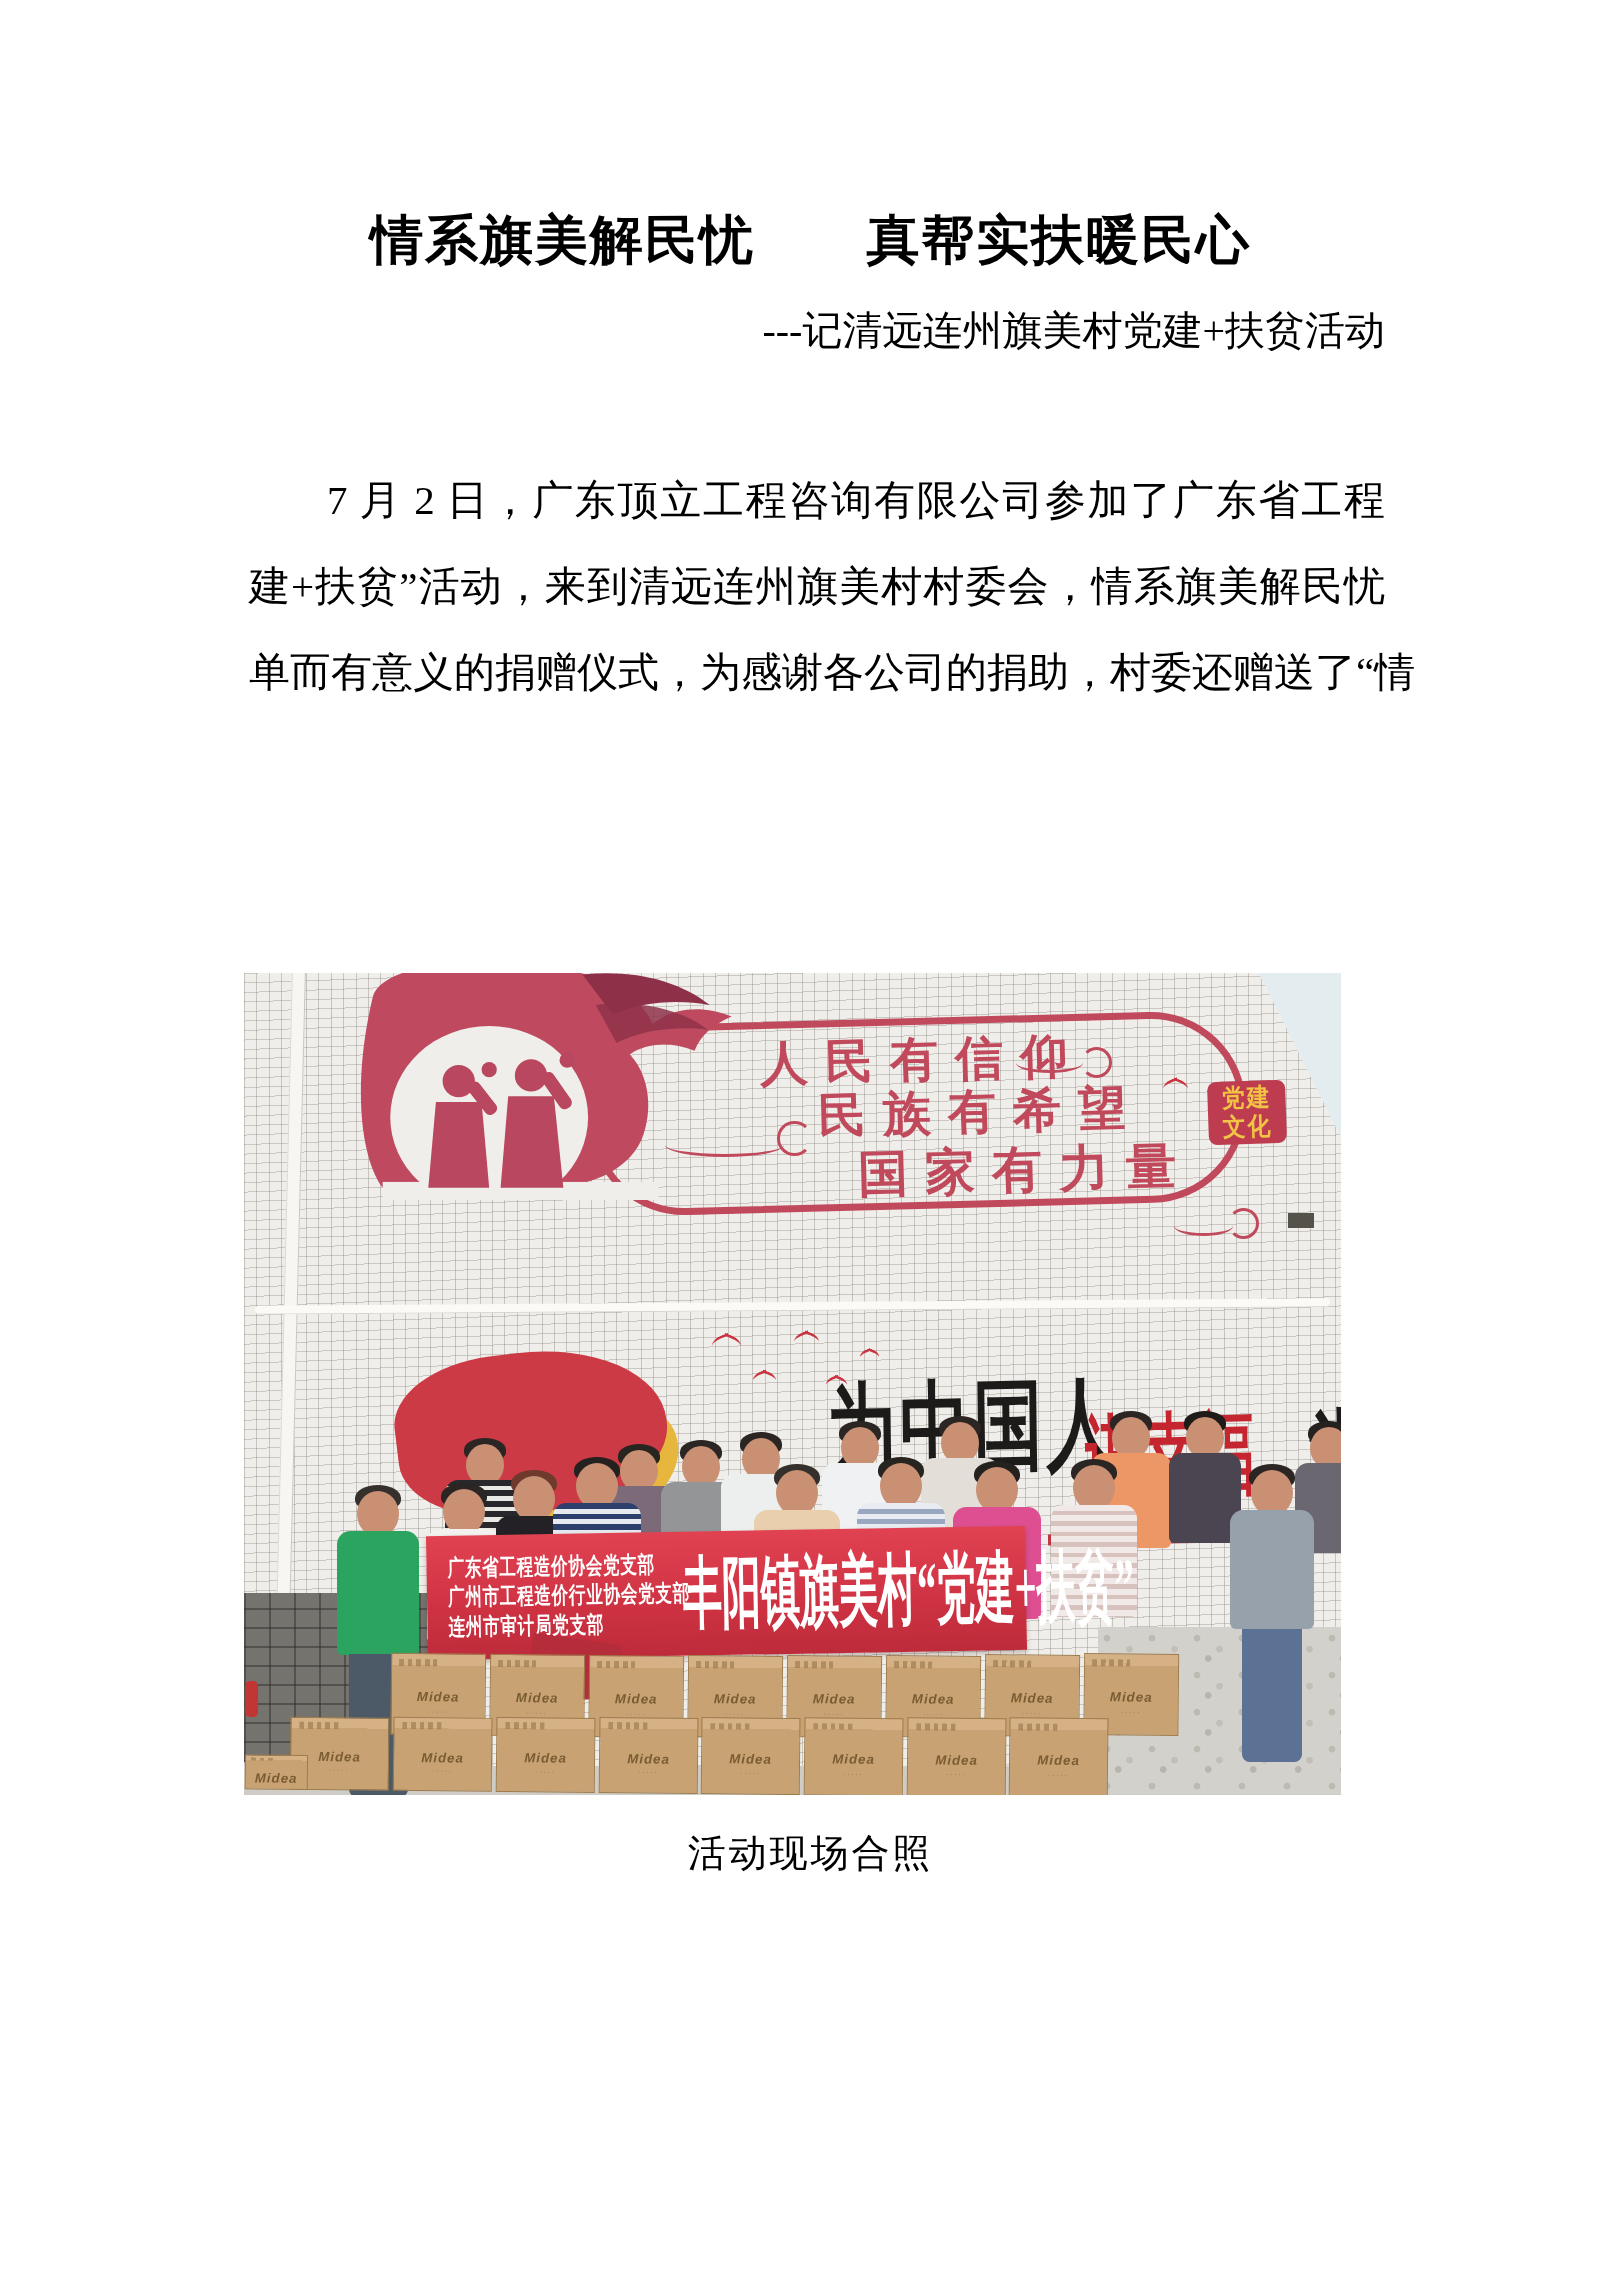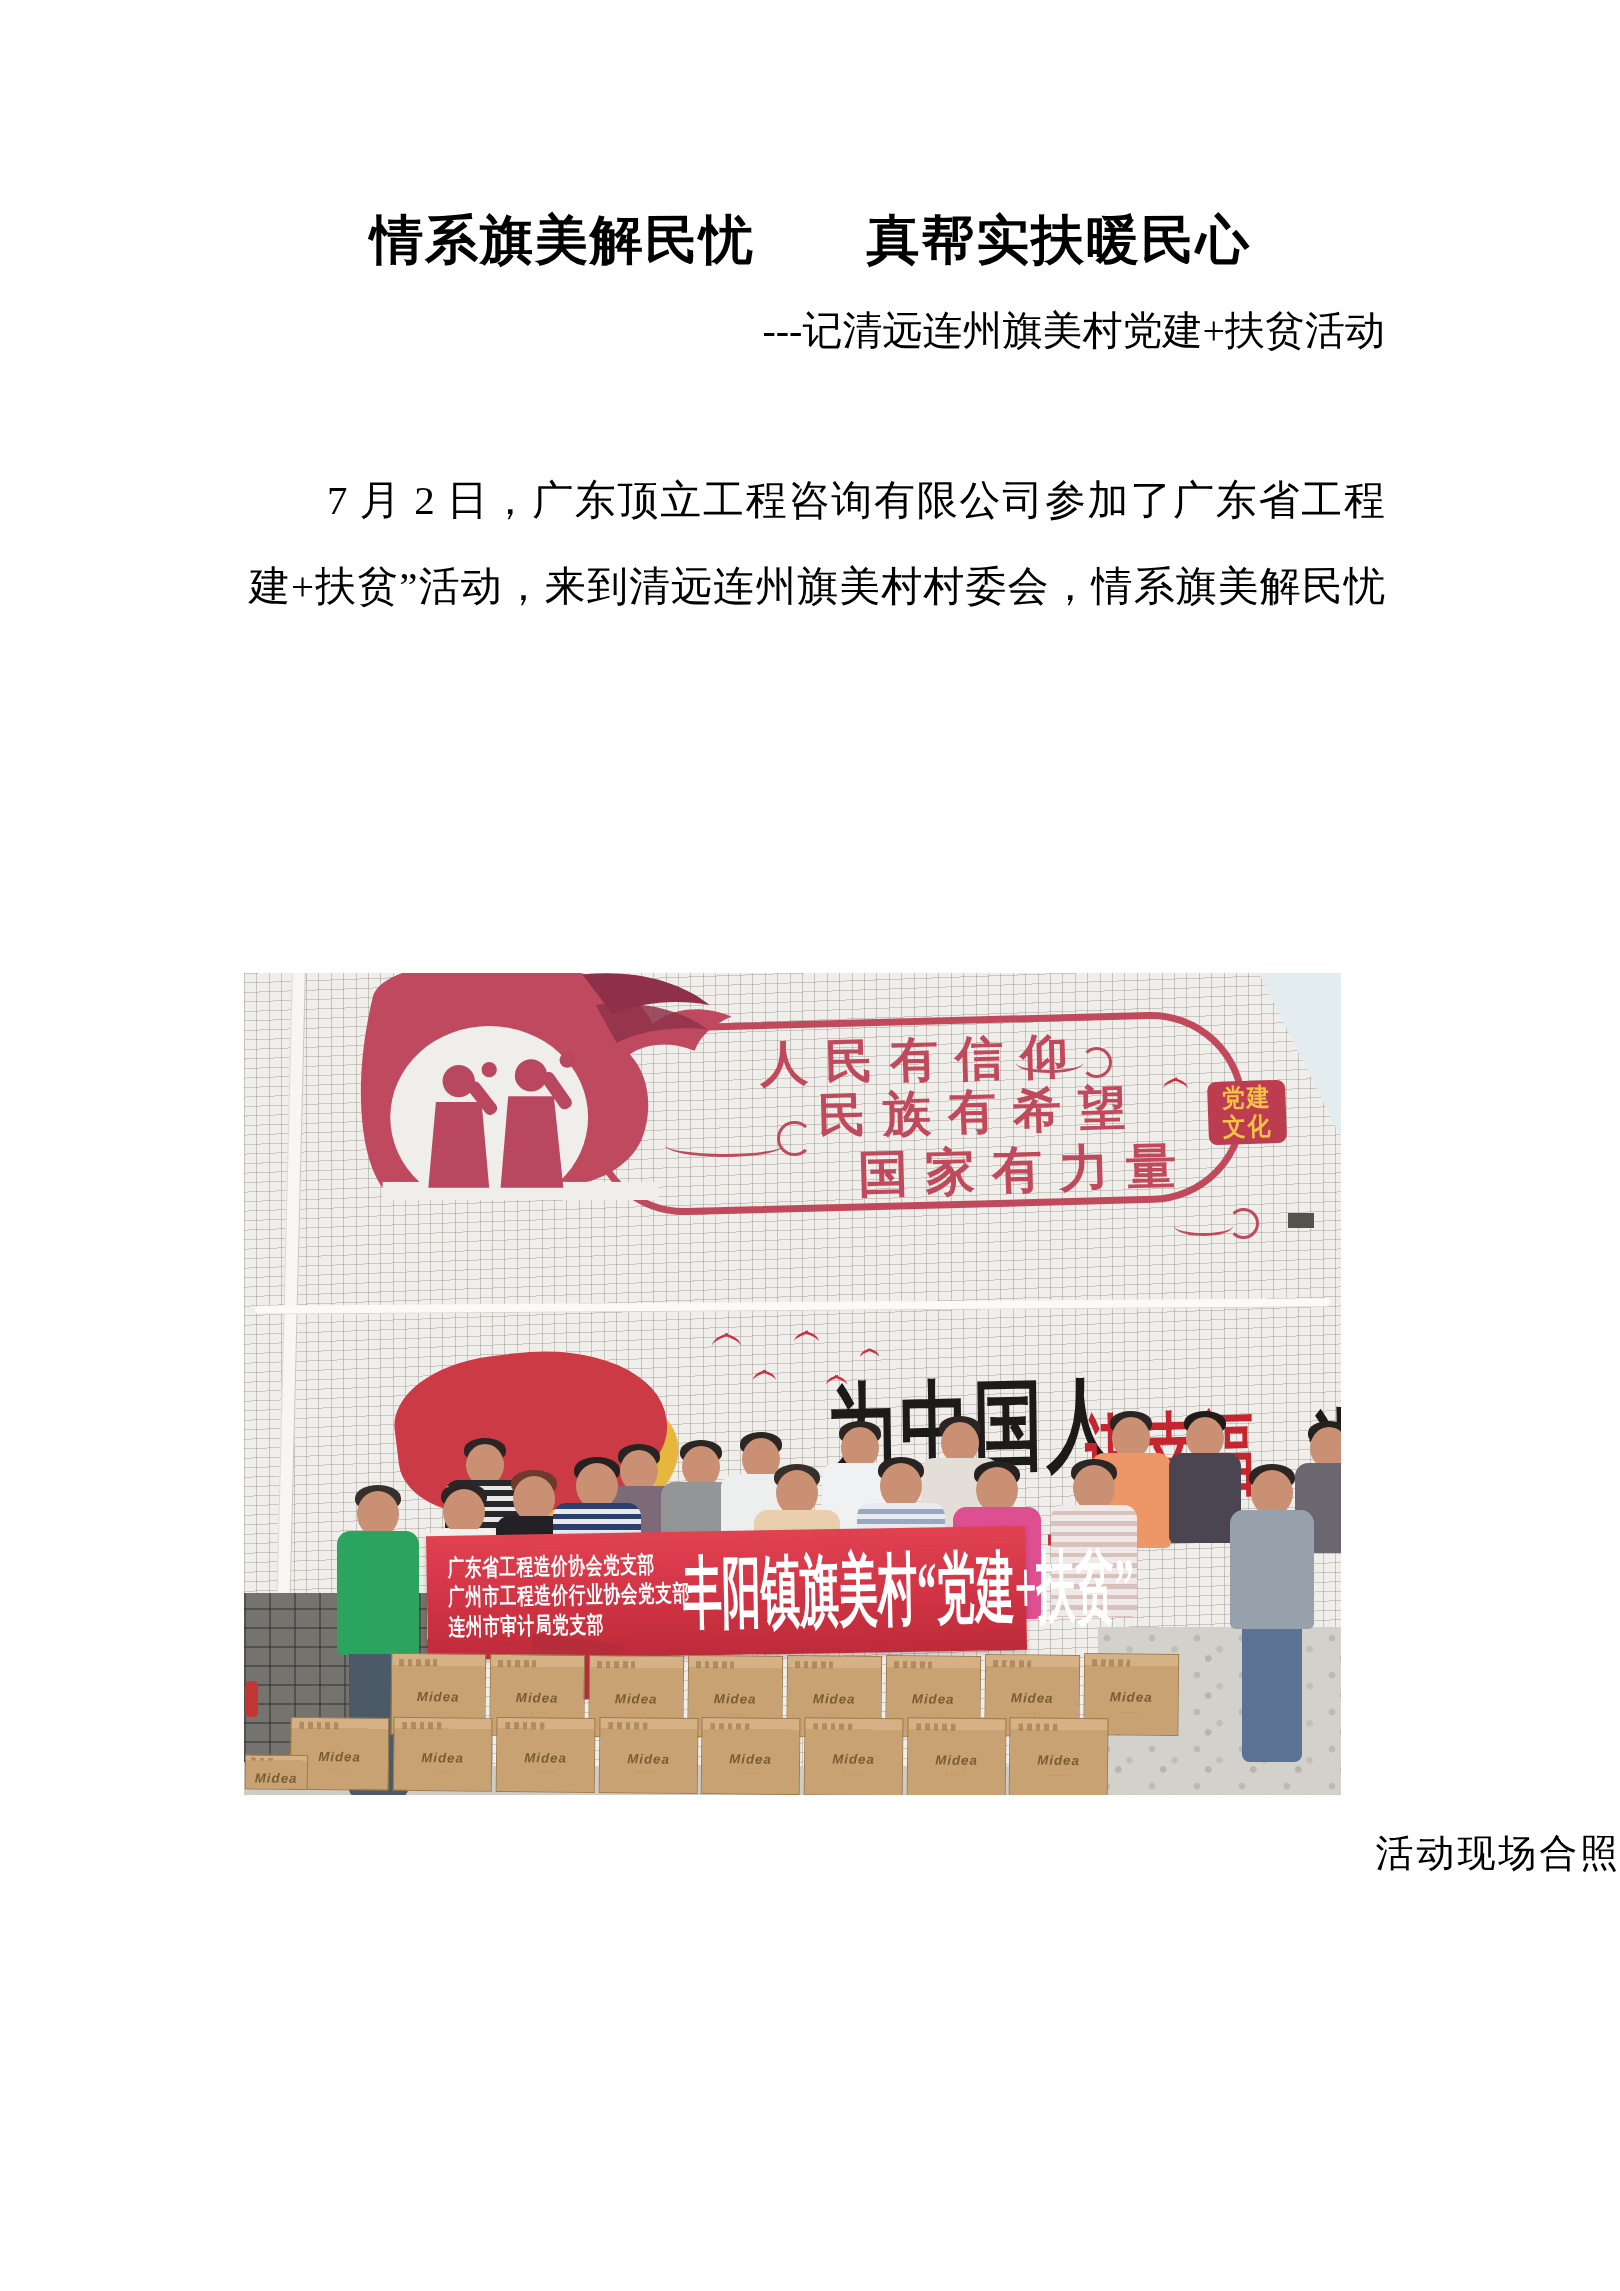--- a/index.html
+++ b/index.html
@@ -8,21 +8,21 @@
   
   #doc-title{position:absolute;top:205px;left:0;width:100%;text-align:center;
              font-size:53px;font-weight:bold;letter-spacing:1.9px;white-space:nowrap;}
   #doc-title .gap{display:inline-block;width:112px;}
   #doc-subtitle{position:absolute;top:303px;left:0;width:1385px;text-align:right;
                 font-size:40px;white-space:nowrap;}
   #doc-body{position:absolute;top:470px;left:249px;width:1136px;font-size:41px;}
   .body-line{height:86px;line-height:61px;text-align:justify;text-align-last:justify;white-space:nowrap;}
   .body-line.first{text-indent:78px;}
   .body-line.last{text-align-last:left;}
-  #photo-caption{position:absolute;top:1828px;left:0;width:1621px;text-align:right;
+  #photo-caption{position:absolute;top:1828px;left:0;width:1621px;text-align:center;
                  font-size:38px;letter-spacing:2.9px;}
   
   #photo{position:absolute;left:244px;top:973px;width:1097px;height:822px;overflow:hidden;
          background-color:#f0eeea;
          background-image:
            repeating-linear-gradient(90deg, rgba(130,126,118,.38) 0 1px, transparent 1px 12.4px),
            repeating-linear-gradient(178deg, rgba(130,126,118,.34) 0 1px, transparent 1px 9.5px);}
   #sky{position:absolute;left:0;top:0;width:100%;height:100%;z-index:1;
        background:#e3ecef;clip-path:polygon(92.5% 0,100% 0,100% 20%);}
   #pipe{position:absolute;left:48px;top:-5.7px;width:12.4px;height:675px;background:#f7f6f2;
@@ -117,20 +117,21 @@
 
   <div id="doc-subtitle">---记清远连州旗美村党建+扶贫活动</div>
 
   <div id="doc-title">
     <span>情系旗美解民忧</span><span class="gap"></span><span>真帮实扶暖民心</span>
   </div>
 
   <div id="doc-body">
     <div class="body-line first">7 月 2 日，广东顶立工程咨询有限公司参加了广东省工程</div>
     <div class="body-line">建+扶贫”活动，来到清远连州旗美村村委会，情系旗美解民忧</div>
+    <div class="body-line">单而有意义的捐赠仪式，为感谢各公司的捐助，村委还赠送了“情</div>
   </div>
 
   <div id="photo">
     <div id="sky"></div>
     <div id="pipe"></div>
 
     <div id="frame" class="mural"></div>
 
     <svg class="mural" style="position:absolute;left:112px;top:-5.7px;z-index:2;" width="409" height="233" viewBox="0 0 430 245">
       <path d="M18,30 C30,-6 150,-18 235,6 C275,17 300,34 312,60 C330,45 360,38 395,52 C376,60 362,72 356,88

